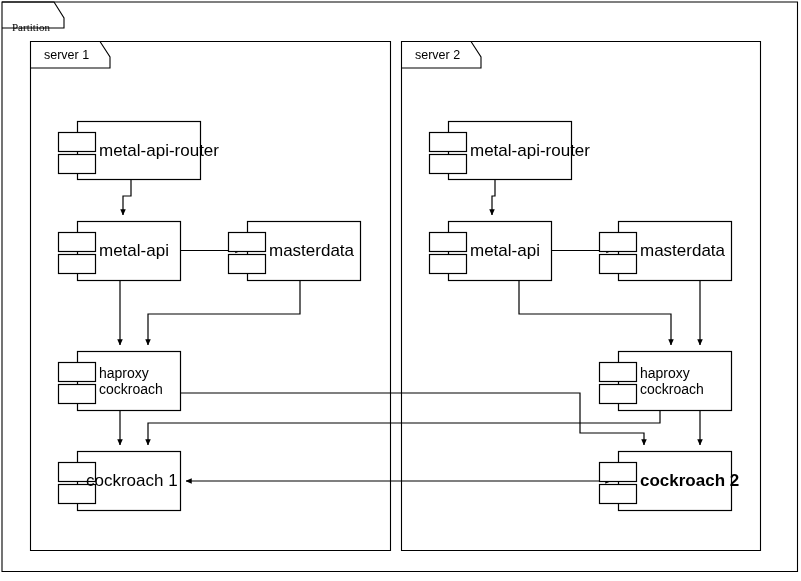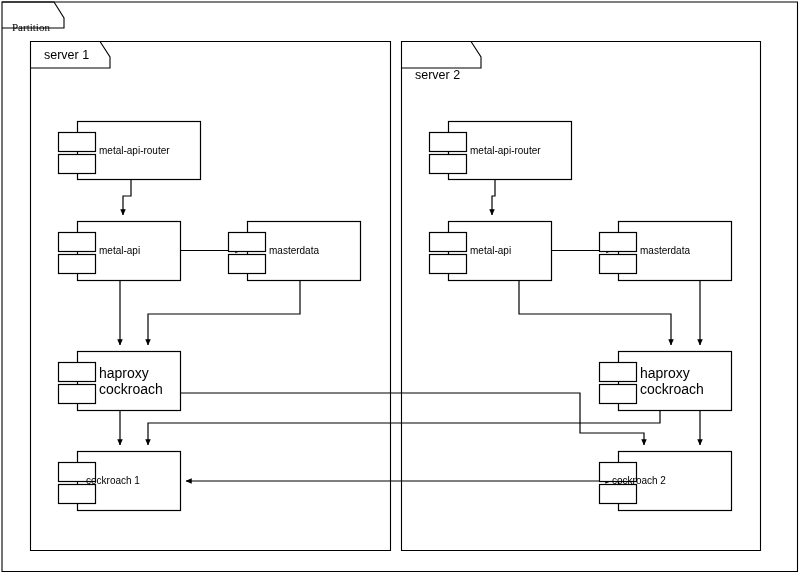--- a/index.html
+++ b/index.html
@@ -5,21 +5,21 @@
 <style>
   html,body{margin:0;padding:0;background:#ffffff;}
   body{width:801px;height:581px;overflow:hidden;
        font-family:"Liberation Sans",sans-serif;}
   #stage{position:relative;width:801px;height:581px;background:#ffffff;}
   #stage svg{position:absolute;top:0;left:0;}
   .lbl{position:absolute;white-space:pre;color:#000000;
        font-family:"Liberation Sans",sans-serif;font-size:12.5px;line-height:15px;}
   .lbl-serif{font-family:"Liberation Serif",serif;font-size:11px;}
   .lbl-frame{font-size:12.5px;}
-  .lbl-comp{font-size:10px;}
+  .lbl-comp{font-size:17px;}
   .lbl-comp2{font-size:14px;line-height:16px;}
 </style>
 </head>
 <body>
 
 <div id="stage">
 
   <svg id="gfx" width="801" height="581">
     <defs>
       <marker id="ah" viewBox="0 0 10 10" refX="9.2" refY="5" markerWidth="5.2" markerHeight="5.2" orient="auto-start-reverse">
@@ -120,20 +120,20 @@
       <div class="lbl lbl-comp" style="left: 99px; top: 243px;">metal-api</div>
       <div class="lbl lbl-comp" style="left: 269px; top: 243px;">masterdata</div>
       <div class="lbl lbl-comp2" style="left: 99px; top: 364.5px;">haproxy
 cockroach</div>
       <div class="lbl lbl-comp" style="left: 86px; top: 473px;">cockroach 1</div>
       <div class="lbl lbl-comp" style="left: 470px; top: 142.5px;">metal-api-router</div>
       <div class="lbl lbl-comp" style="left: 470px; top: 243px;">metal-api</div>
       <div class="lbl lbl-comp" style="left: 640px; top: 243px;">masterdata</div>
       <div class="lbl lbl-comp2" style="left: 640px; top: 364.5px;">haproxy
 cockroach</div>
-      <div class="lbl lbl-comp" style="left: 612px; top: 473px;">cockroach 2</div>
+      <div class="lbl lbl-comp" style="left: 640px; top: 473px; font-weight: bold;">cockroach 2</div>
     </div>
 
   <div class="lbl lbl-serif" style="left:12px; top:20px;">Partition</div>
   <div class="lbl lbl-frame" style="left:44px; top:48px;">server 1</div>
-  <div class="lbl lbl-frame" style="left:415px; top:48px;margin-top:20px;">server 2</div>
+  <div class="lbl lbl-frame" style="left:415px; top:48px;">server 2</div>
 
 </div>
 
 </body></html>

